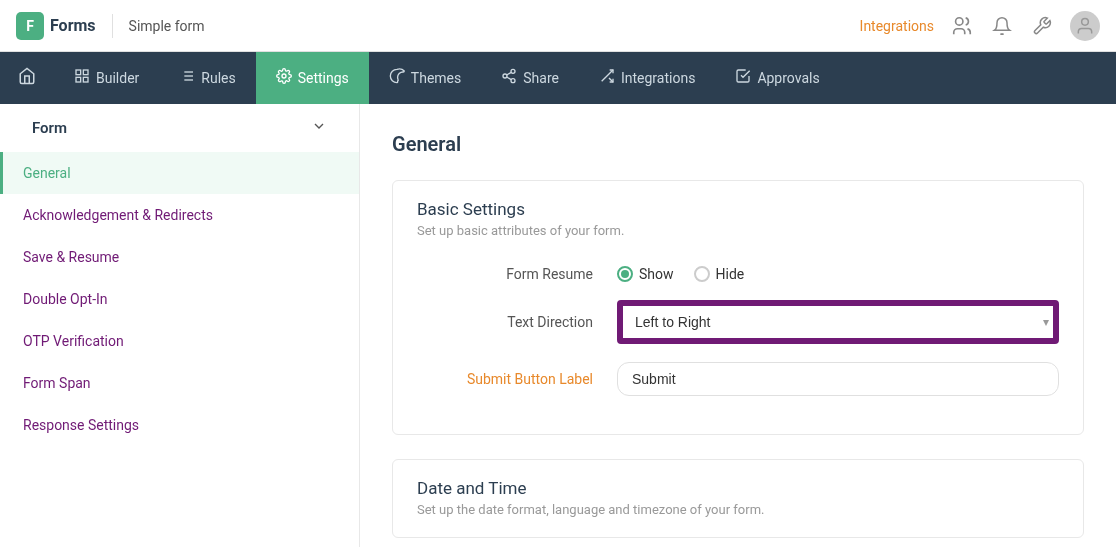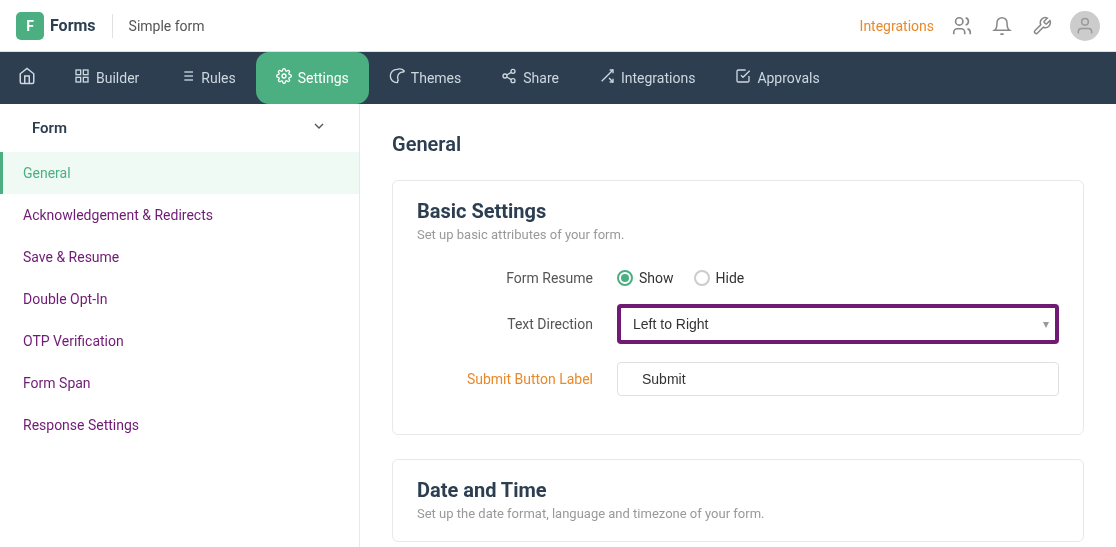--- a/index.html
+++ b/index.html
@@ -25,21 +25,21 @@
     .nav-bar {
       display: flex; align-items: stretch;
       background: #2c3e50; height: 52px;
     }
     .nav-item {
       display: flex; align-items: center; gap: 6px;
       padding: 12px 20px; color: #cdd8e0; font-size: 14px;
       cursor: pointer; border: none; background: none;
       text-decoration: none; white-space: nowrap;
     }
-    .nav-item.active { background: #4CAF82; color: white; border-radius: 13px; }
+    .nav-item.active { background: #4CAF82; color: white; }
     .nav-item .nav-icon { font-size: 16px; }
     .home-item { padding: 0 18px; }
 
     
     .layout { display: flex; height: calc(547px - 104px); background: #f5f5f5; }
 
     
     .sidebar {
       width: 360px; min-width: 360px; background: #fff;
       border-right: 1px solid #e8e8e8; overflow-y: auto;
@@ -62,21 +62,21 @@
     .main-content {
       flex: 1; background: #fff; overflow-y: auto; padding: 28px 32px;
     }
     .page-title { font-size: 20px; font-weight: 600; color: #2c3e50; margin-bottom: 24px; }
 
     .section-card {
       background: #fff; border: 1px solid #e8e8e8; border-radius: 6px;
       margin-bottom: 24px; overflow: hidden;
     }
     .section-header { padding: 18px 24px 4px 24px; }
-    .section-title { font-size: 20px; font-weight: 700; color: #2c3e50; margin-bottom: 4px; }
+    .section-title { font-size: 17px; font-weight: 400; color: #2c3e50; margin-bottom: 4px; }
     .section-desc { font-size: 13px; color: #999; margin-bottom: 16px; }
     .section-body { padding: 8px 24px 20px 24px; }
 
     .form-row {
       display: flex; align-items: center; margin-bottom: 18px;
     }
     .form-label {
       width: 200px; min-width: 200px; text-align: right; padding-right: 24px;
       font-size: 14px; color: #555;
     }
@@ -84,33 +84,33 @@
     .form-control { flex: 1; }
 
     
     .radio-group { display: flex; align-items: center; gap: 20px; }
     .radio-option { display: flex; align-items: center; gap: 6px; cursor: pointer; font-size: 14px; color: #333; }
 
     
     .select-wrapper { position: relative; }
     .select-wrapper select {
       width: 100%; padding: 8px 36px 8px 12px;
-      border: 4px solid #701a75; border-radius: 4px;
+      border: 6px solid #701a75; border-radius: 4px;
       background: white; font-size: 14px; color: #333;
       appearance: none; cursor: pointer;
     }
     .select-chevron {
       position: absolute; right: 10px; top: 50%; transform: translateY(-50%);
       color: #999; pointer-events: none; font-size: 12px;
     }
 
     
     .text-input {
-      width: 100%; padding: 8px 24px;
-      border: 1px solid #e0e0e0; border-radius: 4px;
+      width: 100%; padding: 8px 14px;
+      border: 1px solid #e0e0e0; border-radius: 12px;
       font-size: 14px; color: #333;
     }
   </style>
 </head>
 <body>
 
 <div class="top-bar">
   <div class="top-bar-left">
     <div class="app-logo">
       <div class="logo-icon">F</div>

